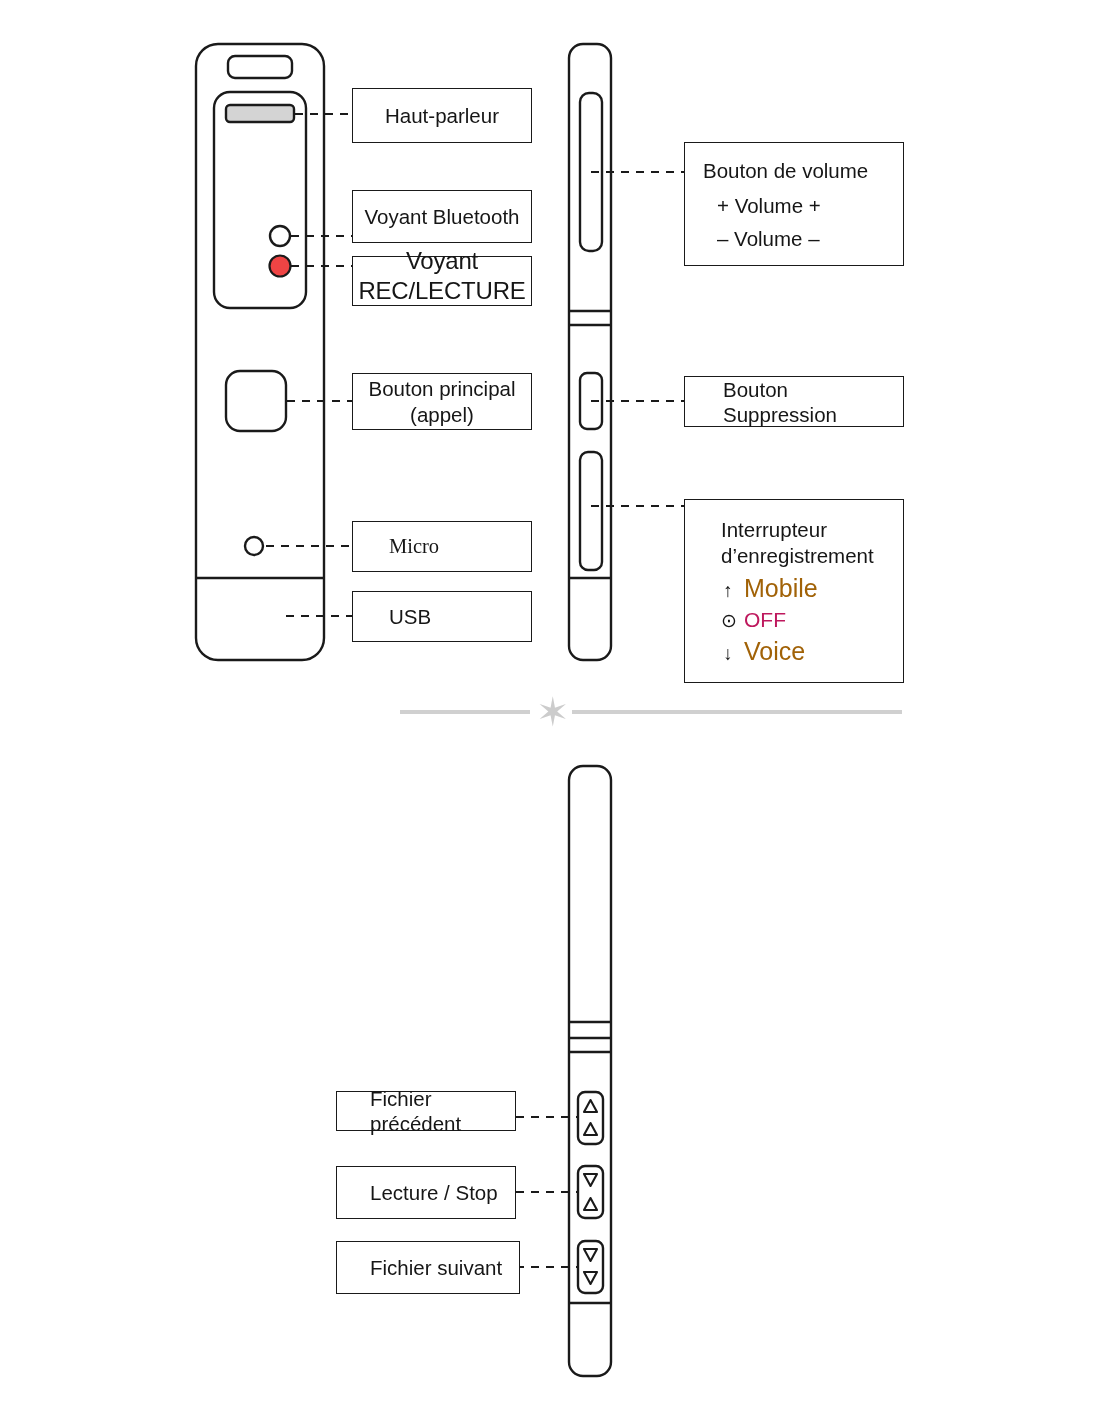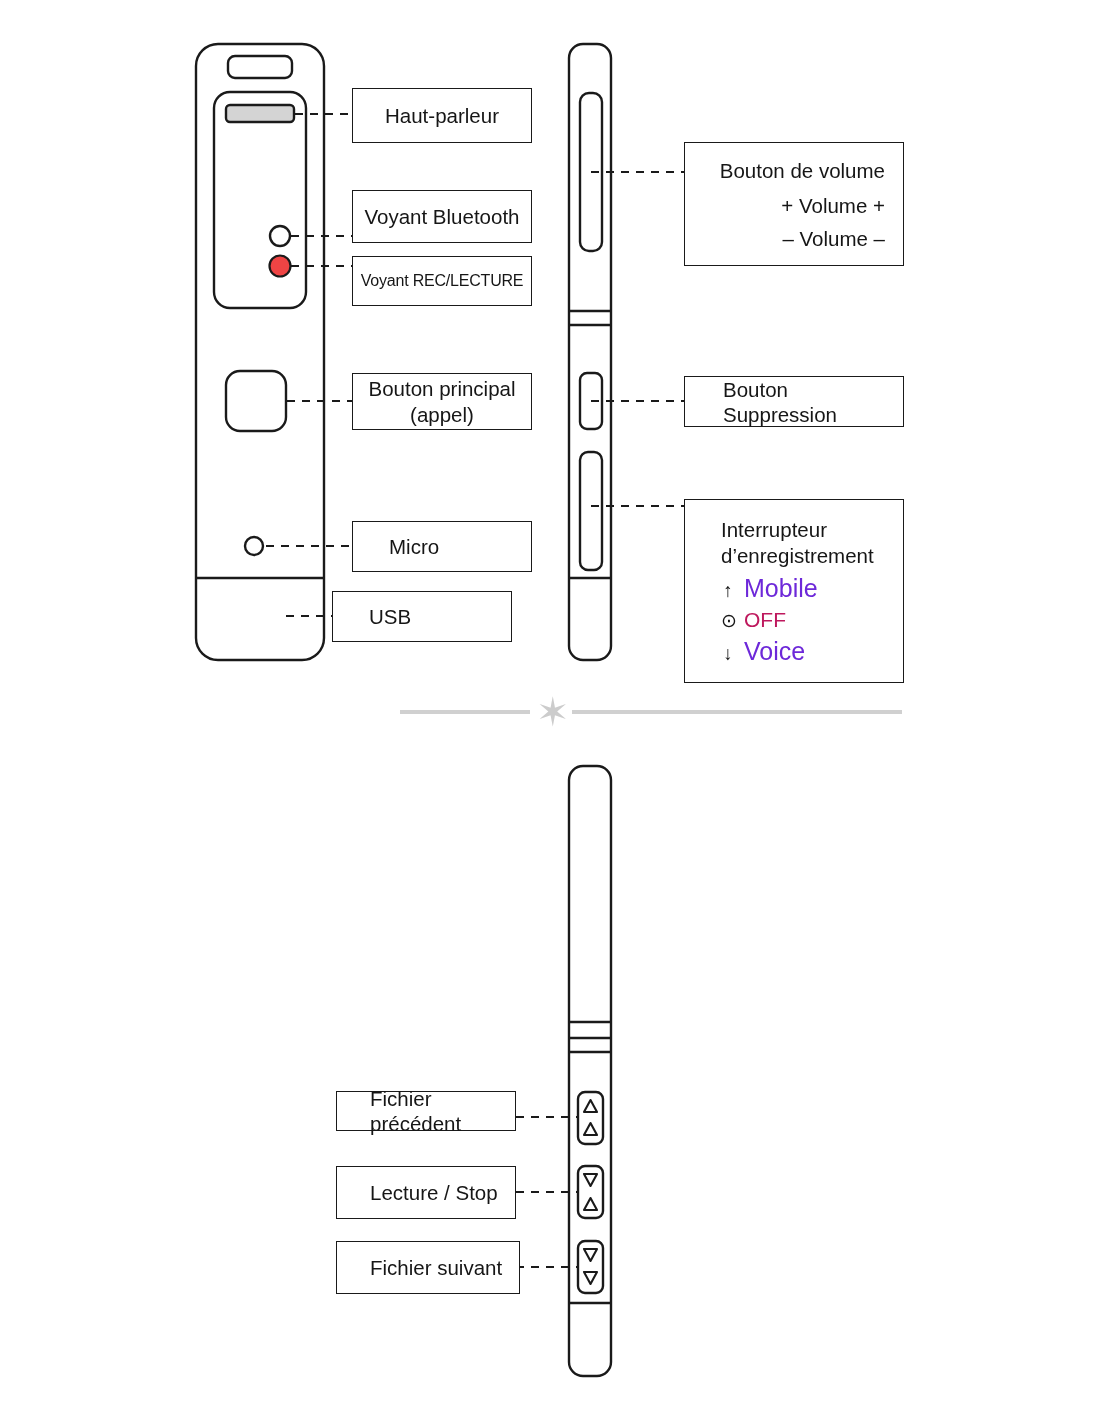--- a/index.html
+++ b/index.html
@@ -15,36 +15,36 @@
   
   .box{
     position:absolute;box-sizing:border-box;
     border:1.6px solid #1a1a1a;background:#ffffff;
     display:flex;align-items:center;justify-content:center;
     text-align:center;line-height:1.22;color:#161616;
     font-size:20.5px;
   }
   .box.left-al{justify-content:flex-start;text-align:left;padding-left:20px;}
   .box .inner{padding:0 6px;width:100%;}
-  .box.tight{font-size:16px;letter-spacing:-0.2px;}
+  .box.tight{font-size:24px;letter-spacing:-0.2px;align-items:flex-end;}
   .box.two-line{line-height:1.25;}
 
   
   .vol{display:block;padding:8px 18px;width:100%;box-sizing:border-box;
-       text-align:right;font-size:20.5px;}
+       text-align:left;font-size:20.5px;}
   .vol .t{margin:0 0 10px 0;}
   .vol .r{margin:0 0 8px 0;padding-left:14px;}
   .vol .r:last-child{margin-bottom:0;}
 
   
   .sw{display:block;padding:10px 16px;width:100%;box-sizing:border-box;text-align:left;}
   .sw .hd{font-size:20.5px;line-height:1.27;}
   .sw .opt{display:flex;align-items:baseline;gap:9px;margin-top:6px;}
   .sw .gl{font-size:19px;color:#161616;width:14px;display:inline-block;text-align:center;}
-  .sw .big{font-size:25px;color:#6d28d9;line-height:1.06;}
+  .sw .big{font-size:25px;color:#a16207;line-height:1.06;}
   .sw .mid{font-size:21px;color:#be185d;line-height:1.1;}
 
   
   .divider{position:absolute;left:0;top:690px;width:1100px;height:44px;}
   .divider .rule{position:absolute;top:20px;height:4px;background:#d0d0d0;}
   .divider .rule.l{left:400px;width:130px;}
   .divider .rule.r{left:572px;width:330px;}
   .divider .star{position:absolute;left:536px;top:2px;width:32px;height:40px;color:#cccccc;
     font-size:40px;line-height:40px;text-align:center;}
 </style>
@@ -145,25 +145,25 @@
     <span class="inner">Voyant REC/LECTURE</span>
   </div>
 
   <div class="box two-line" style="left:352px;top:373px;width:180px;height:57px;">
     <span class="inner">
       <span>Bouton principal</span><br>
       <span>(appel)</span>
     </span>
   </div>
 
-  <div class="box left-al" style="left:352px;top:521px;width:180px;height:51px;">
+  <div class="box left-al" style="left:352px;top:521px;width:180px;height:51px;font-family:Liberation Serif, serif;">
     <span class="inner" style="padding-left:16px;">Micro</span>
   </div>
 
-  <div class="box left-al" style="left:332px;top:591px;width:180px;height:51px;">
+  <div class="box left-al" style="left:352px;top:591px;width:180px;height:51px;">
     <span class="inner" style="padding-left:16px;">USB</span>
   </div>
 
   <div class="box" style="left:684px;top:142px;width:220px;height:124px;">
     <span class="vol">
       <span class="t" style="display:block;">Bouton de volume</span>
       <span class="r" style="display:block;">+ Volume +</span>
       <span class="r" style="display:block;">– Volume –</span>
     </span>
   </div>

